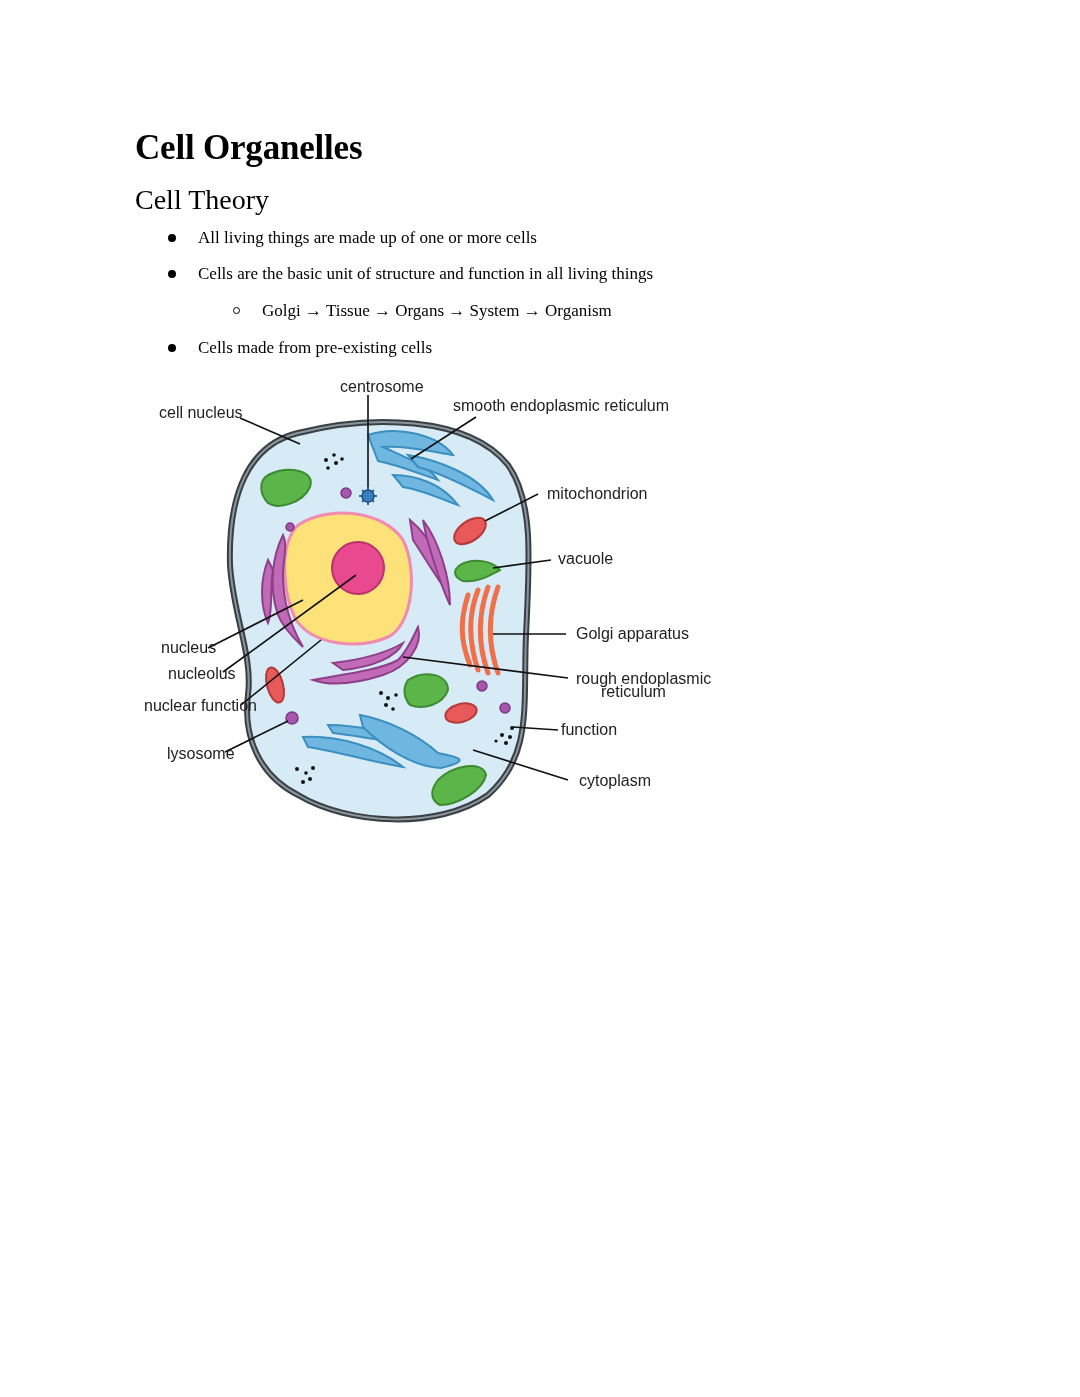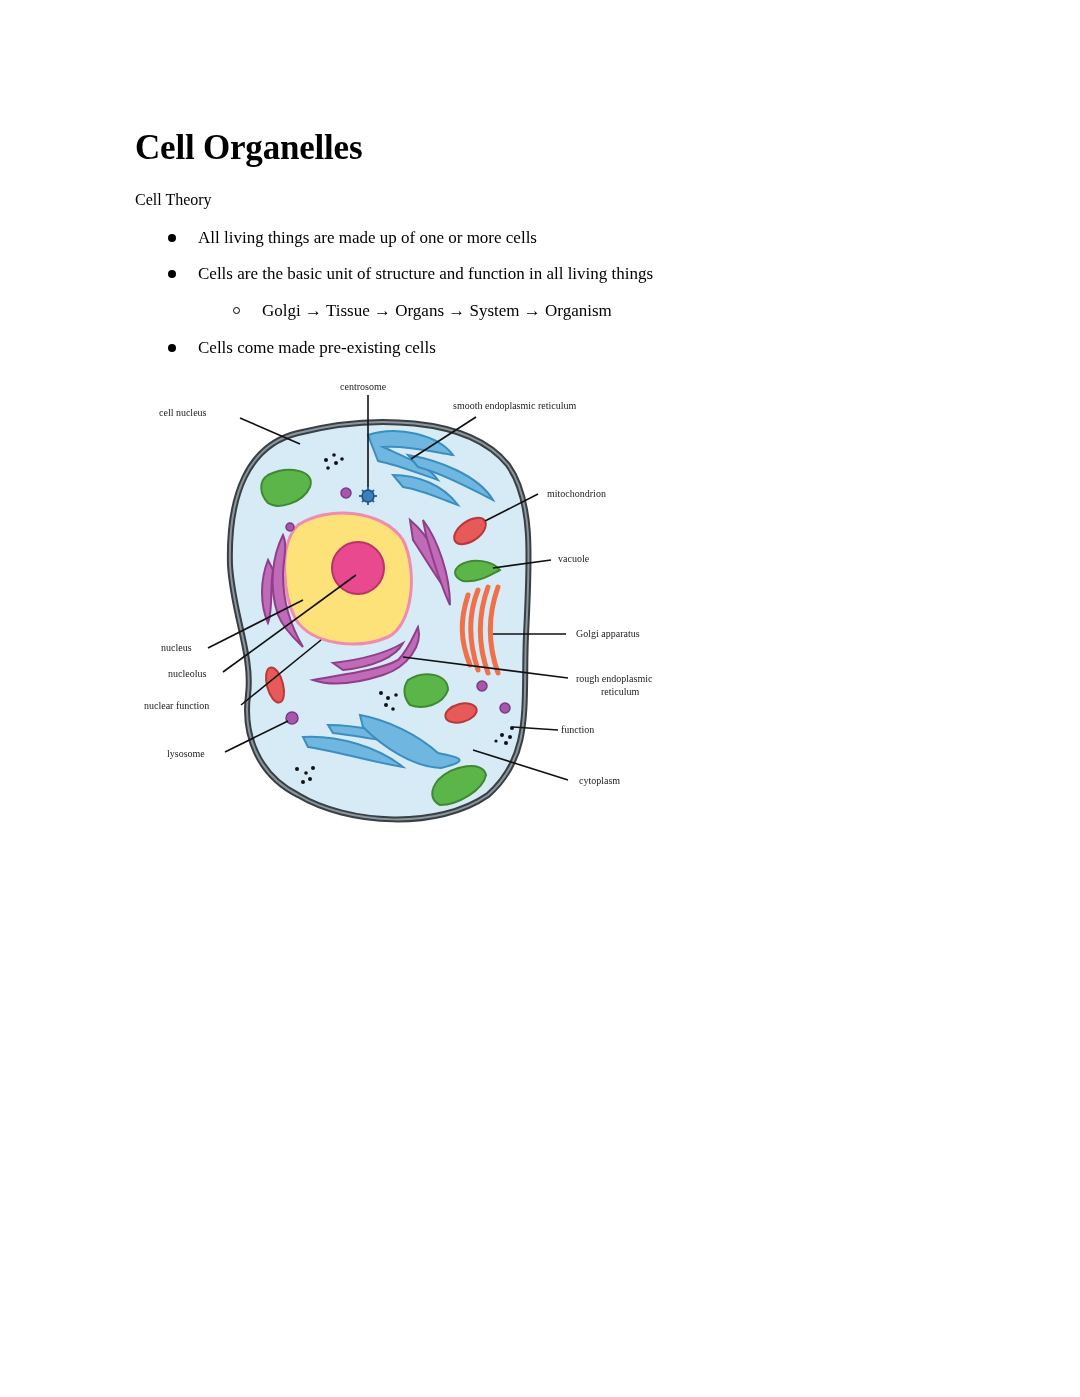--- a/index.html
+++ b/index.html
@@ -1,47 +1,47 @@
 <!DOCTYPE html>
 <html><head>
 <meta charset="utf-8">
 <style>
   html, body { margin:0; padding:0; background:#ffffff; }
   body { width:1080px; height:1397px; position:relative; overflow:hidden; font-family:"Liberation Serif", serif; color:#000; }
   .page { position:absolute; left:8px; top:0; width:1080px; height:1189px; }
   h1.title { position:absolute; left:127px; top:126px; margin:0; font-family:"Liberation Serif", serif; font-weight:bold; font-size:35px; line-height:44px; letter-spacing:-0.2px; }
-  .subtitle { position:absolute; left:127px; top:187px; font-size:16px; line-height:26px; }
+  .subtitle { position:absolute; left:127px; top:187px; font-size:28px; line-height:26px; }
   .bullets { position:absolute; left:0; top:0; }
   .bullet-row { position:absolute; font-size:17px; line-height:26px; white-space:nowrap; }
   .bullet-dot { position:absolute; width:8px; height:8px; border-radius:50%; background:#000; }
   .bullet-circle { position:absolute; width:7px; height:7px; border-radius:50%; border:1.2px solid #000; box-sizing:border-box; }
   .diagram { position:absolute; left:130px; top:375px; width:560px; height:460px; }
   .diagram svg { width:560px; height:460px; display:block; }
-  .lbl { position:absolute; font-family:Liberation Serif, serif; font-size:10px; color:#222; white-space:nowrap; line-height:12px; }
+  .lbl { position:absolute; font-family:Liberation Sans, sans-serif; font-size:16px; color:#222; white-space:nowrap; line-height:12px; }
 </style>
 </head>
 <body>
 
 <div class="page">
 
   <h1 class="title">Cell Organelles</h1>
   <div class="subtitle">Cell Theory</div>
 
   <div class="bullets">
     <span class="bullet-dot" style="left:160px;top:234px;"></span>
     <div class="bullet-row" style="left:190px;top:225px;">All living things are made up of one or more cells</div>
 
     <span class="bullet-dot" style="left:160px;top:270px;"></span>
     <div class="bullet-row" style="left:190px;top:261px;">Cells are the basic unit of structure and function in all living things</div>
 
     <span class="bullet-circle" style="left:225px;top:307px;"></span>
     <div class="bullet-row" style="left:254px;top:298px;">Golgi → Tissue → Organs → System → Organism</div>
 
     <span class="bullet-dot" style="left:160px;top:344px;"></span>
-    <div class="bullet-row" style="left:190px;top:335px;">Cells come made pre-existing cells</div>
+    <div class="bullet-row" style="left:190px;top:335px;">Cells made from pre-existing cells</div>
   </div>
 
   <div class="diagram">
     <svg viewBox="0 0 560 460" xmlns="http://www.w3.org/2000/svg">
 
       <path d="M160 58 C 230 40, 330 40, 370 90 C 395 125, 392 180, 388 260 C 385 330, 395 380, 350 420 C 300 455, 210 450, 160 420 C 120 400, 105 360, 110 320 C 115 280, 95 240, 92 190 C 90 120, 110 70, 160 58 Z" fill="#d6ebf5" stroke="#3a3f44" stroke-width="6"></path>
       <path d="M160 58 C 230 40, 330 40, 370 90 C 395 125, 392 180, 388 260 C 385 330, 395 380, 350 420 C 300 455, 210 450, 160 420 C 120 400, 105 360, 110 320 C 115 280, 95 240, 92 190 C 90 120, 110 70, 160 58 Z" fill="none" stroke="#8a959c" stroke-width="2"></path>
 
       <g fill="#6fb7e0" stroke="#3a8ec0" stroke-width="2">
         <path d="M230 60 C 260 50, 300 60, 315 80 C 300 78, 270 70, 245 72 C 262 80, 290 90, 300 105 C 285 100, 260 90, 240 86 Z"></path>

